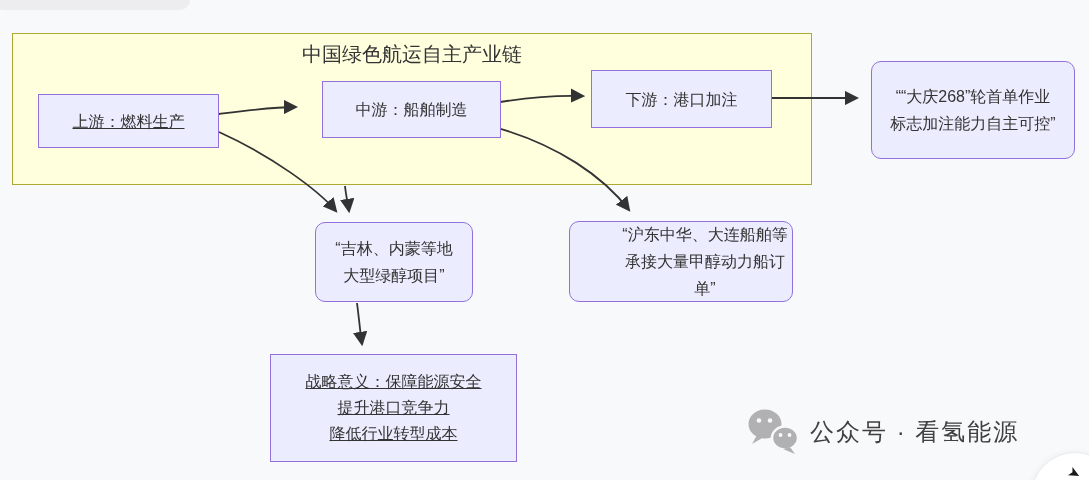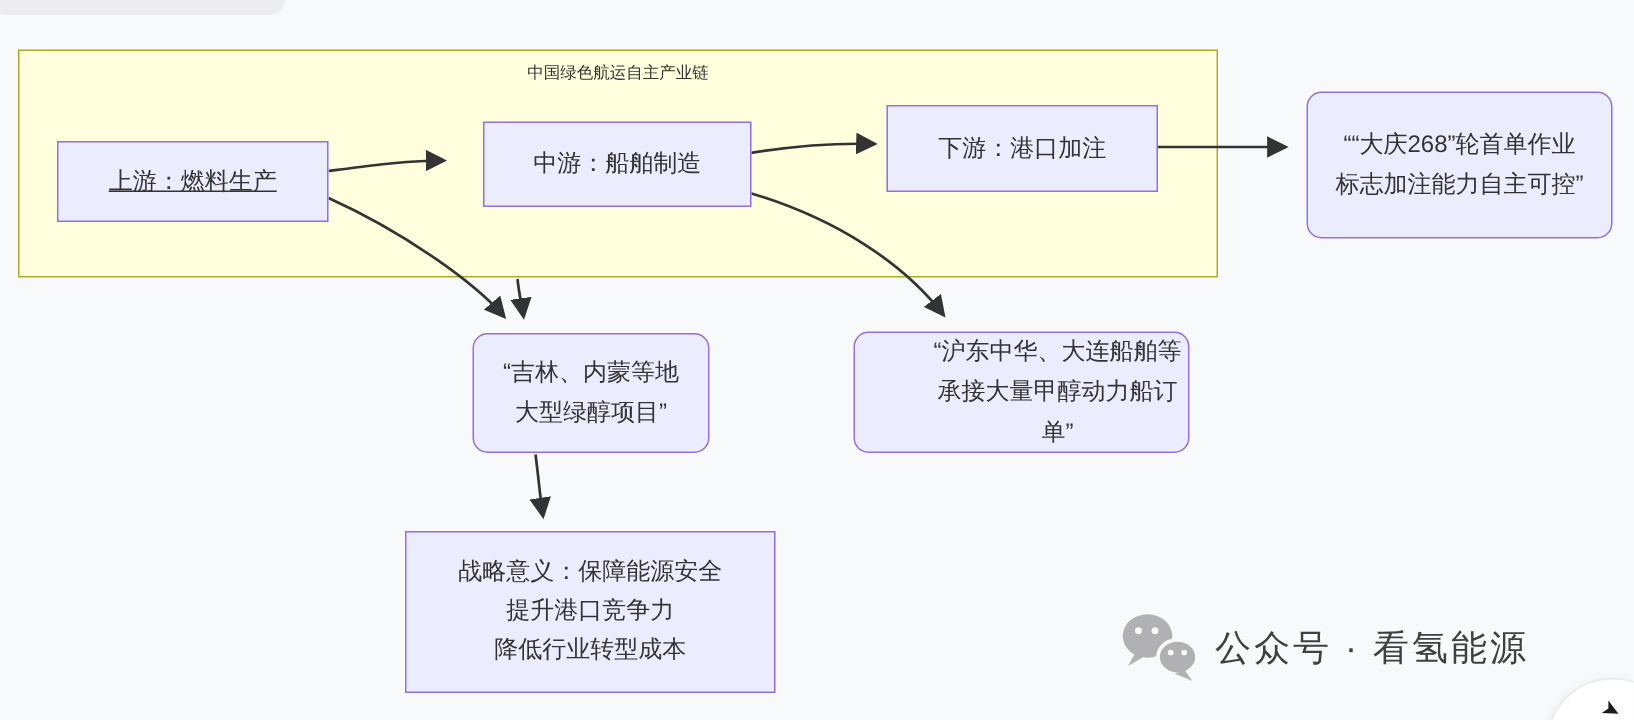--- a/index.html
+++ b/index.html
@@ -17,21 +17,21 @@
     background:#ededef;border-radius:10px;
   }
   
   .subgraph{
     position:absolute;left:12px;top:33px;width:800px;height:152px;
     background:#FFFFDE;border:1px solid #AAAA33;
     box-sizing:border-box;
   }
   .subgraph-title{
     position:absolute;left:0;top:7px;width:100%;
-    text-align:center;font-size:11px;color:#333;
+    text-align:center;font-size:20px;color:#333;
   }
   
   svg.edges{position:absolute;left:0;top:0;z-index:2;}
   
   .node{
     position:absolute;z-index:3;
     background:#ECECFF;border:1px solid #9370DB;
     box-sizing:border-box;
     display:flex;flex-direction:column;align-items:center;justify-content:center;
     font-size:16px;line-height:27px;color:#333;text-align:center;
@@ -105,21 +105,21 @@
   <div class="node round" style="left:315px;top:222px;width:158px;height:80px;">
     <span>“吉林、内蒙等地</span>
     <span>大型绿醇项目”</span>
   </div>
 
   <div class="node round" style="left:569px;top:221px;width:224px;height:81px;padding-left:48px;">
     <span>“沪东中华、大连船舶等</span>
     <span>承接大量甲醇动力船订单”</span>
   </div>
 
-  <div class="node" style="left:270px;top:354px;width:247px;height:108px;line-height:26px;">
+  <div class="node" style="left:270px;top:354px;width:247px;height:108px;line-height:26px;text-decoration:underline;">
     <span>战略意义：保障能源安全</span>
     <span>提升港口竞争力</span>
     <span>降低行业转型成本</span>
   </div>
 
   <div class="watermark">
     <svg width="54" height="47" viewBox="0 0 54 47">
       <g fill="#b1b1b3">
         <ellipse cx="18" cy="16" rx="16.5" ry="14.5"></ellipse>
         <path d="M10,27 L5,36 L17,29 z"></path>

